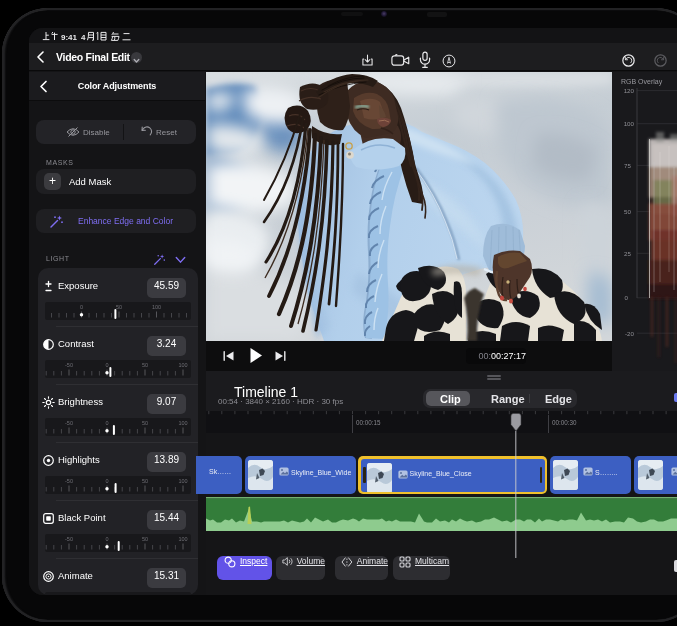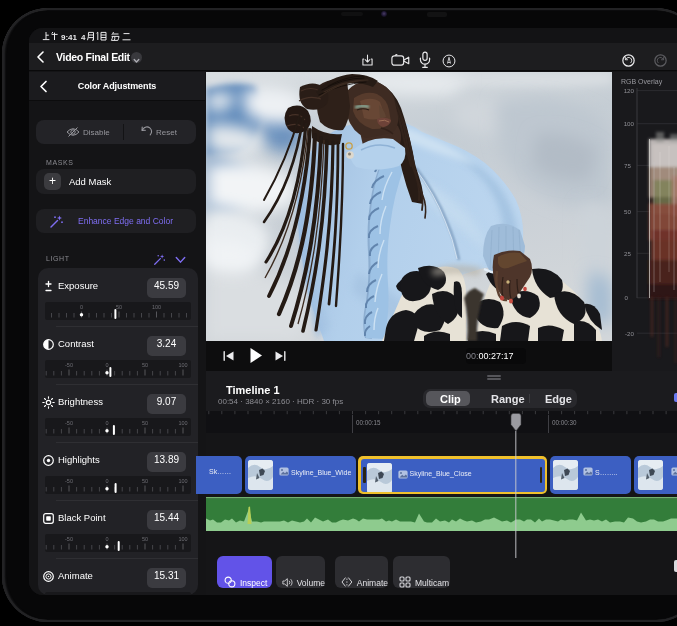--- a/index.html
+++ b/index.html
@@ -47,49 +47,49 @@
   .rsvg { position:absolute; left:0; top:0; }
   .srow .slab { position:absolute; left:20px; top:12px; font-size:9.5px; color:#fff; }
   .srow .val { position:absolute; left:109px; top:9.5px; width:39px; height:20px; background:#3b3b40;
      border-radius:5px; color:#fff; font-size:10px; text-align:center; line-height:16px; }
   .ruler { position:absolute; left:7px; top:33.5px; width:146px; height:18px; background:#18181b; border-radius:2px; }
 
   
   #viewer { position:absolute; left:177px; top:44px; width:406px; height:269px; background:#c5cdd4; }
   #transport { position:absolute; left:177px; top:313px; width:406px; height:30px; background:#0d0d0e; }
   #timecode { position:absolute; left:260px; top:6.5px; width:60px; height:16px; background:#09090a; border-radius:4px;
-     font-size:9px; line-height:16px; text-align:left; color:#fff; }
+     font-size:9px; line-height:16px; text-align:right; color:#fff; }
   #timecode .dim { color:#82828a; }
 
   
   #scope { position:absolute; left:583px; top:44px; width:77px; height:299px; background:#19191c; }
   #scope .t { position:absolute; left:9px; top:6px; font-size:7px; color:#98989e; }
 
   
   #tl { position:absolute; left:177px; top:343px; width:483px; height:224px; background:#151517; }
   #tl-head { position:absolute; left:0; top:0; width:100%; height:40px; background:#1b1b1e; }
   #tl-handle { position:absolute; left:281px; top:4px; width:14px; height:5px; }
   #tl-handle div { height:1.5px; background:#55555a; border-radius:1px; margin-bottom:1.5px; }
-  #tl-name { position:absolute; left:20px; top:13px; font-size:11px; font-weight:bold; color:#fff; }
+  #tl-name { position:absolute; left:28px; top:13px; font-size:14px; font-weight:normal; color:#fff; }
   #tl-sub { position:absolute; left:12px; top:26px; font-size:8px; color:#8e8e94; }
   #seg { position:absolute; left:217px; top:17.5px; width:154px; height:19px; background:#28282c; border-radius:7px; }
   #seg .sel { position:absolute; left:3px; top:2px; width:44px; height:15px; background:#56565b; border-radius:5px; }
   #seg span { position:absolute; top:4px; font-size:11px; color:#e4e4e8;font-weight:bold; }
   #seg .d { position:absolute; left:106px; top:5px; width:1px; height:9px; background:#3c3c40; }
   #tl-blue { position:absolute; left:468px; top:22px; width:6px; height:9px; background:#6a79f0; border-radius:2px 0 0 2px; }
   #tl-ruler { position:absolute; left:0; top:40px; width:100%; height:22px; background:#101013; }
   #clips { position:absolute; left:0; top:85px; width:100%; height:38px; }
   .clip { position:absolute; top:0; height:38px; background:#3c5fc2; border-radius:5px; }
   .clip .nm { position:absolute; top:12px; height:11px; font-size:7px; color:#e9ecf5; white-space:nowrap; }
   .thumb { position:absolute; left:4px; top:4px; width:25px; height:30px; border-radius:3px;
      background:linear-gradient(135deg,#dfe7ee 0%,#aebfd2 40%,#8aa5c0 70%,#c8d4e0 100%); overflow:hidden;}
   #audio { position:absolute; left:0; top:125.5px; width:100%; height:34px; overflow:hidden; }
   #tl-toolbar { position:absolute; left:0; top:185px; width:100%; height:28px; }
-  .tbn { position:absolute; top:0; height:32px; background:#2d2d31; border-radius:6px;
-     color:#e2e2e6; font-size:8.5px; display:flex; align-items:flex-end; }
+  .tbn { position:absolute; top:0; height:24px; background:#2d2d31; border-radius:6px;
+     color:#e2e2e6; font-size:8.5px; display:flex; align-items:flex-start;text-decoration:underline; }
   #b-inspect { background:#6253e8; color:#fff; }
 </style>
 </head>
 <body>
 <div id="device"></div>
 <div id="cam"></div>
 <div id="camsm1"></div>
 <div id="camsm2"></div>
 <div id="screen">
   <div id="statusbar">

